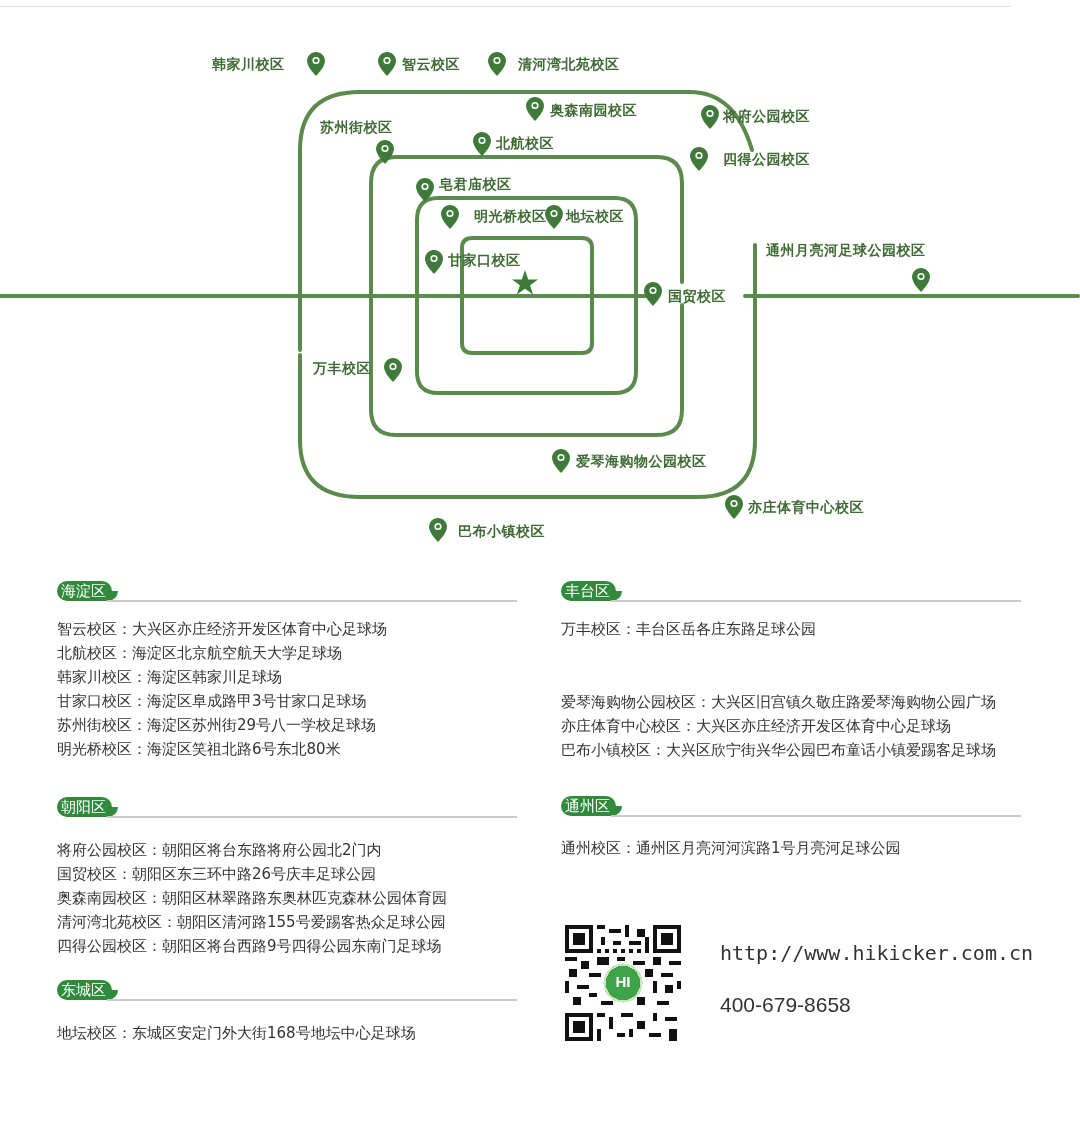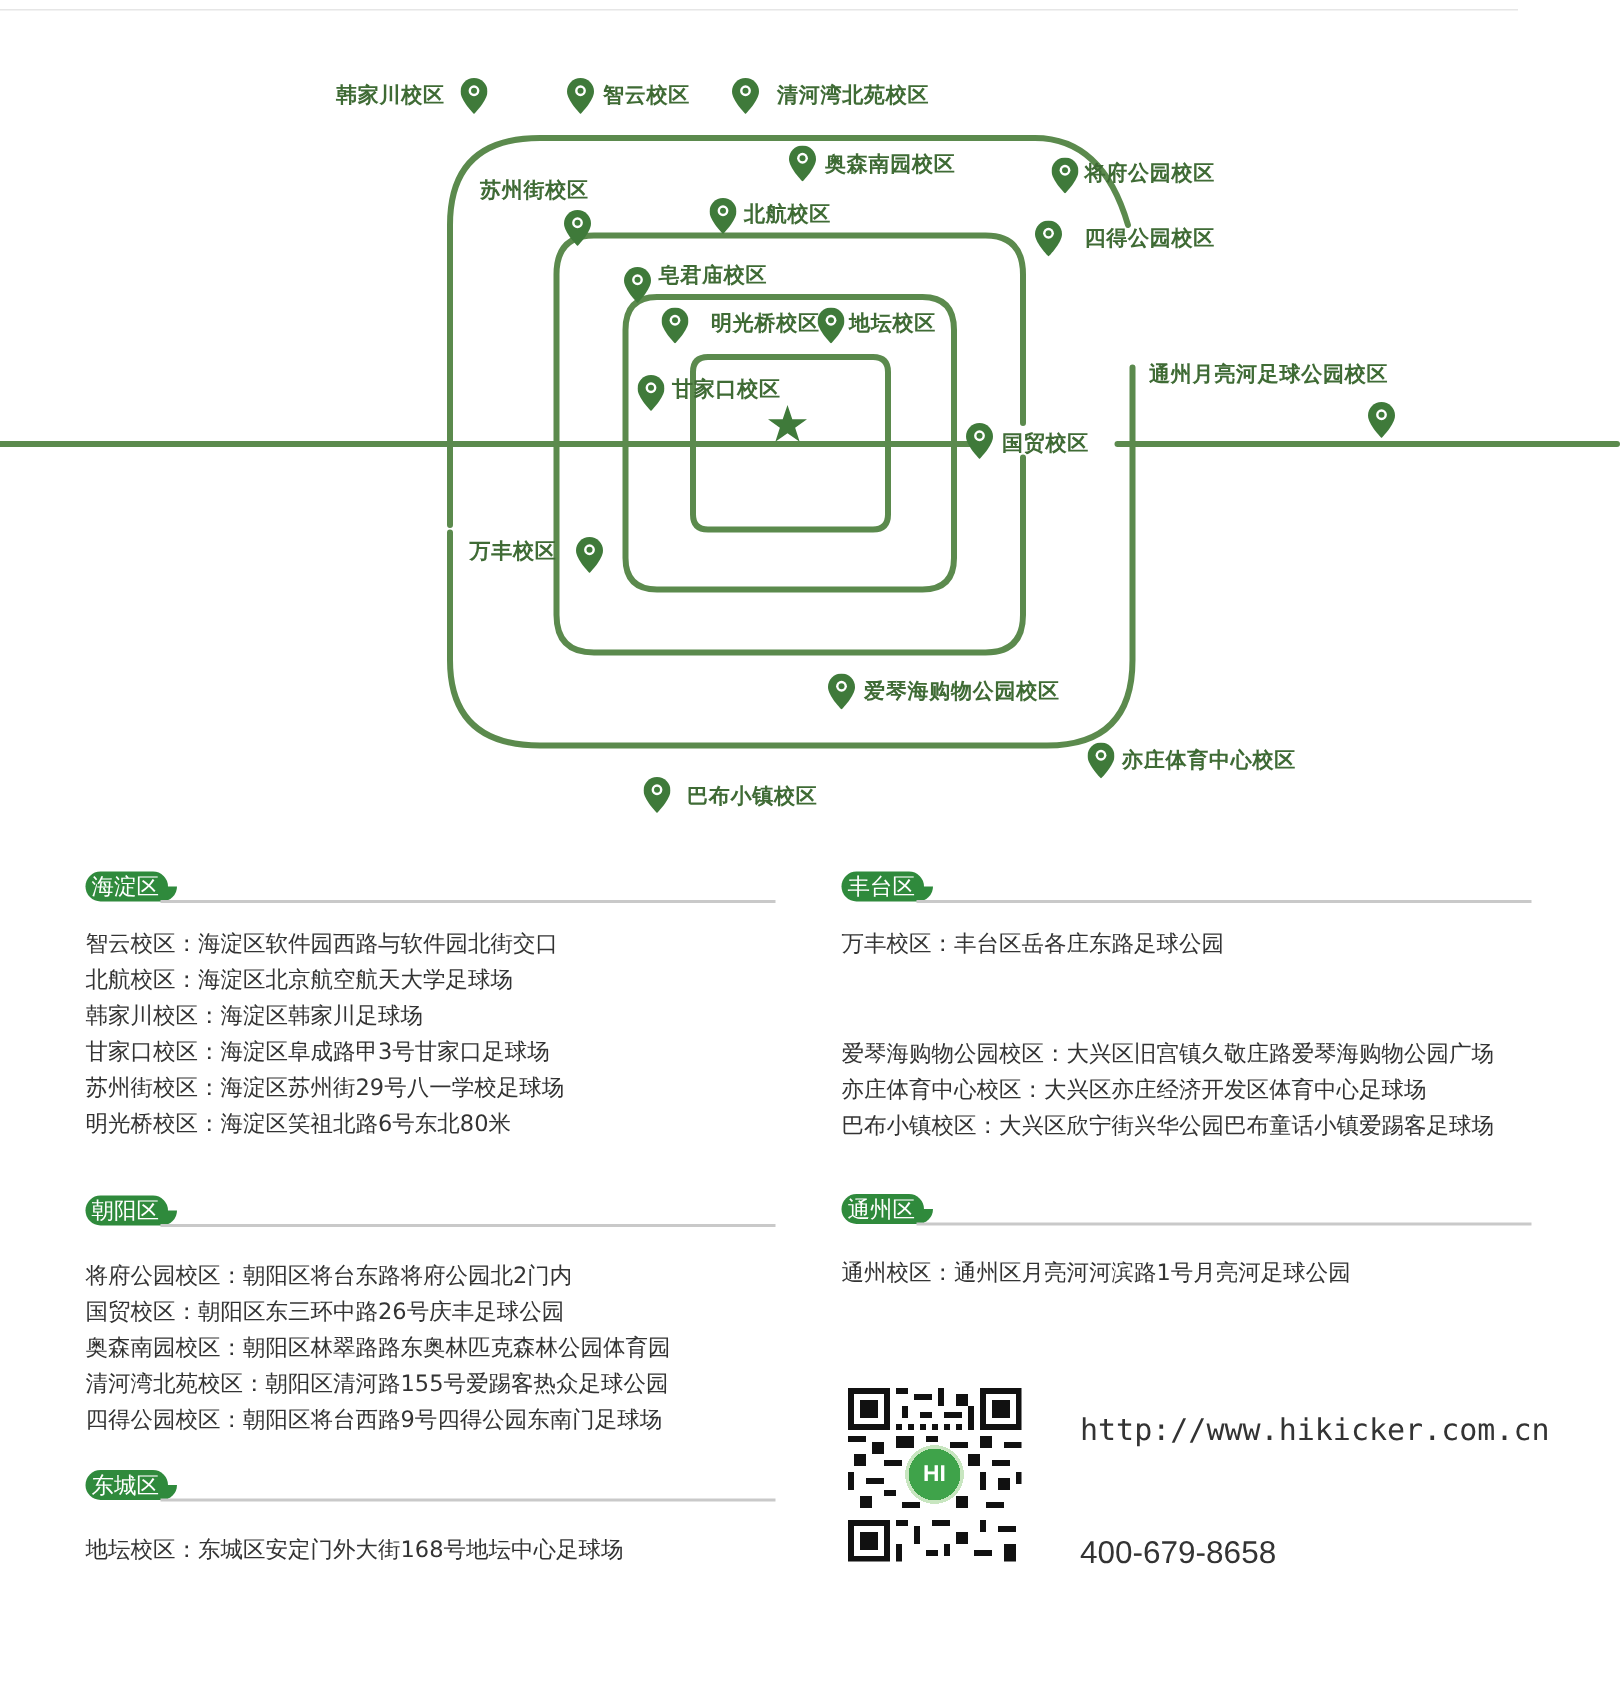--- a/index.html
+++ b/index.html
@@ -42,21 +42,21 @@
 
     <polygon points="525,272 528.2,281.5 538,281.5 530.1,287.2 533.1,296.5 525,290.8 516.9,296.5 519.9,287.2 512,281.5 521.8,281.5" fill="#3f7a3a" transform="translate(0,-2)"></polygon>
   </svg>
 
   <div id="campus-layer">
       <div class="pin" style="left: 307px; top: 52px;"><svg width="18" height="24" viewBox="0 0 18 24">
           <path d="M9 0 C4 0 0 4 0 9 C0 15 9 24 9 24 C9 24 18 15 18 9 C18 4 14 0 9 0 Z" fill="#3f7a3a"></path>
           <circle cx="9" cy="8.5" r="3.6" fill="#ffffff"></circle>
           <circle cx="9" cy="8.5" r="2" fill="#3f7a3a"></circle>
         </svg></div>
-      <div class="label" style="left: 224px; top: 56px;">韩家川校区</div>
+      <div class="label" style="left: 212px; top: 56px;">韩家川校区</div>
       <div class="pin" style="left: 378px; top: 52px;"><svg width="18" height="24" viewBox="0 0 18 24">
           <path d="M9 0 C4 0 0 4 0 9 C0 15 9 24 9 24 C9 24 18 15 18 9 C18 4 14 0 9 0 Z" fill="#3f7a3a"></path>
           <circle cx="9" cy="8.5" r="3.6" fill="#ffffff"></circle>
           <circle cx="9" cy="8.5" r="2" fill="#3f7a3a"></circle>
         </svg></div>
       <div class="label" style="left: 402px; top: 56px;">智云校区</div>
       <div class="pin" style="left: 488px; top: 52px;"><svg width="18" height="24" viewBox="0 0 18 24">
           <path d="M9 0 C4 0 0 4 0 9 C0 15 9 24 9 24 C9 24 18 15 18 9 C18 4 14 0 9 0 Z" fill="#3f7a3a"></path>
           <circle cx="9" cy="8.5" r="3.6" fill="#ffffff"></circle>
           <circle cx="9" cy="8.5" r="2" fill="#3f7a3a"></circle>
@@ -154,21 +154,21 @@
       <div class="label" style="left: 458px; top: 523px;">巴布小镇校区</div>
     </div>
 </div>
 
 <div class="section" style="left:57px; top:581px; width:460px;">
   <div class="sec-head">
     <span class="sec-tag">海淀区</span>
     <div class="sec-rule"></div>
   </div>
   <div class="rows">
-      <div class="row">智云校区：海淀区软件园西路与软件园北街交口</div>
+      <div class="row">智云校区：大兴区亦庄经济开发区体育中心足球场</div>
       <div class="row">北航校区：海淀区北京航空航天大学足球场</div>
       <div class="row">韩家川校区：海淀区韩家川足球场</div>
       <div class="row">甘家口校区：海淀区阜成路甲3号甘家口足球场</div>
       <div class="row">苏州街校区：海淀区苏州街29号八一学校足球场</div>
       <div class="row">明光桥校区：海淀区笑祖北路6号东北80米</div>
     </div>
 </div>
 
 <div class="section" style="left:57px; top:797px; width:460px;">
   <div class="sec-head">
@@ -285,13 +285,13 @@
         <rect x="21" y="27" width="3" height="1"></rect>
         <rect x="26" y="26" width="2" height="3"></rect>
     </g>
 
     <circle cx="14.5" cy="14.5" r="4.6" fill="#3fa34a" stroke="#c8e6c0" stroke-width="0.6"></circle>
     <text x="14.5" y="15.6" text-anchor="middle" font-size="3.8" fill="#ffffff" font-family="Liberation Sans, sans-serif" font-weight="bold">HI</text>
   </svg>
 </div>
 
 <div class="contact" style="top:941px; font-size:20px;">http://www.hikicker.com.cn</div>
-<div class="contact" style="top:993px; font-size:21px; font-family:'Liberation Sans', sans-serif;margin-top:31px;">400-679-8658</div>
+<div class="contact" style="top:993px; font-size:21px; font-family:'Liberation Sans', sans-serif;">400-679-8658</div>
 
 </body></html>

